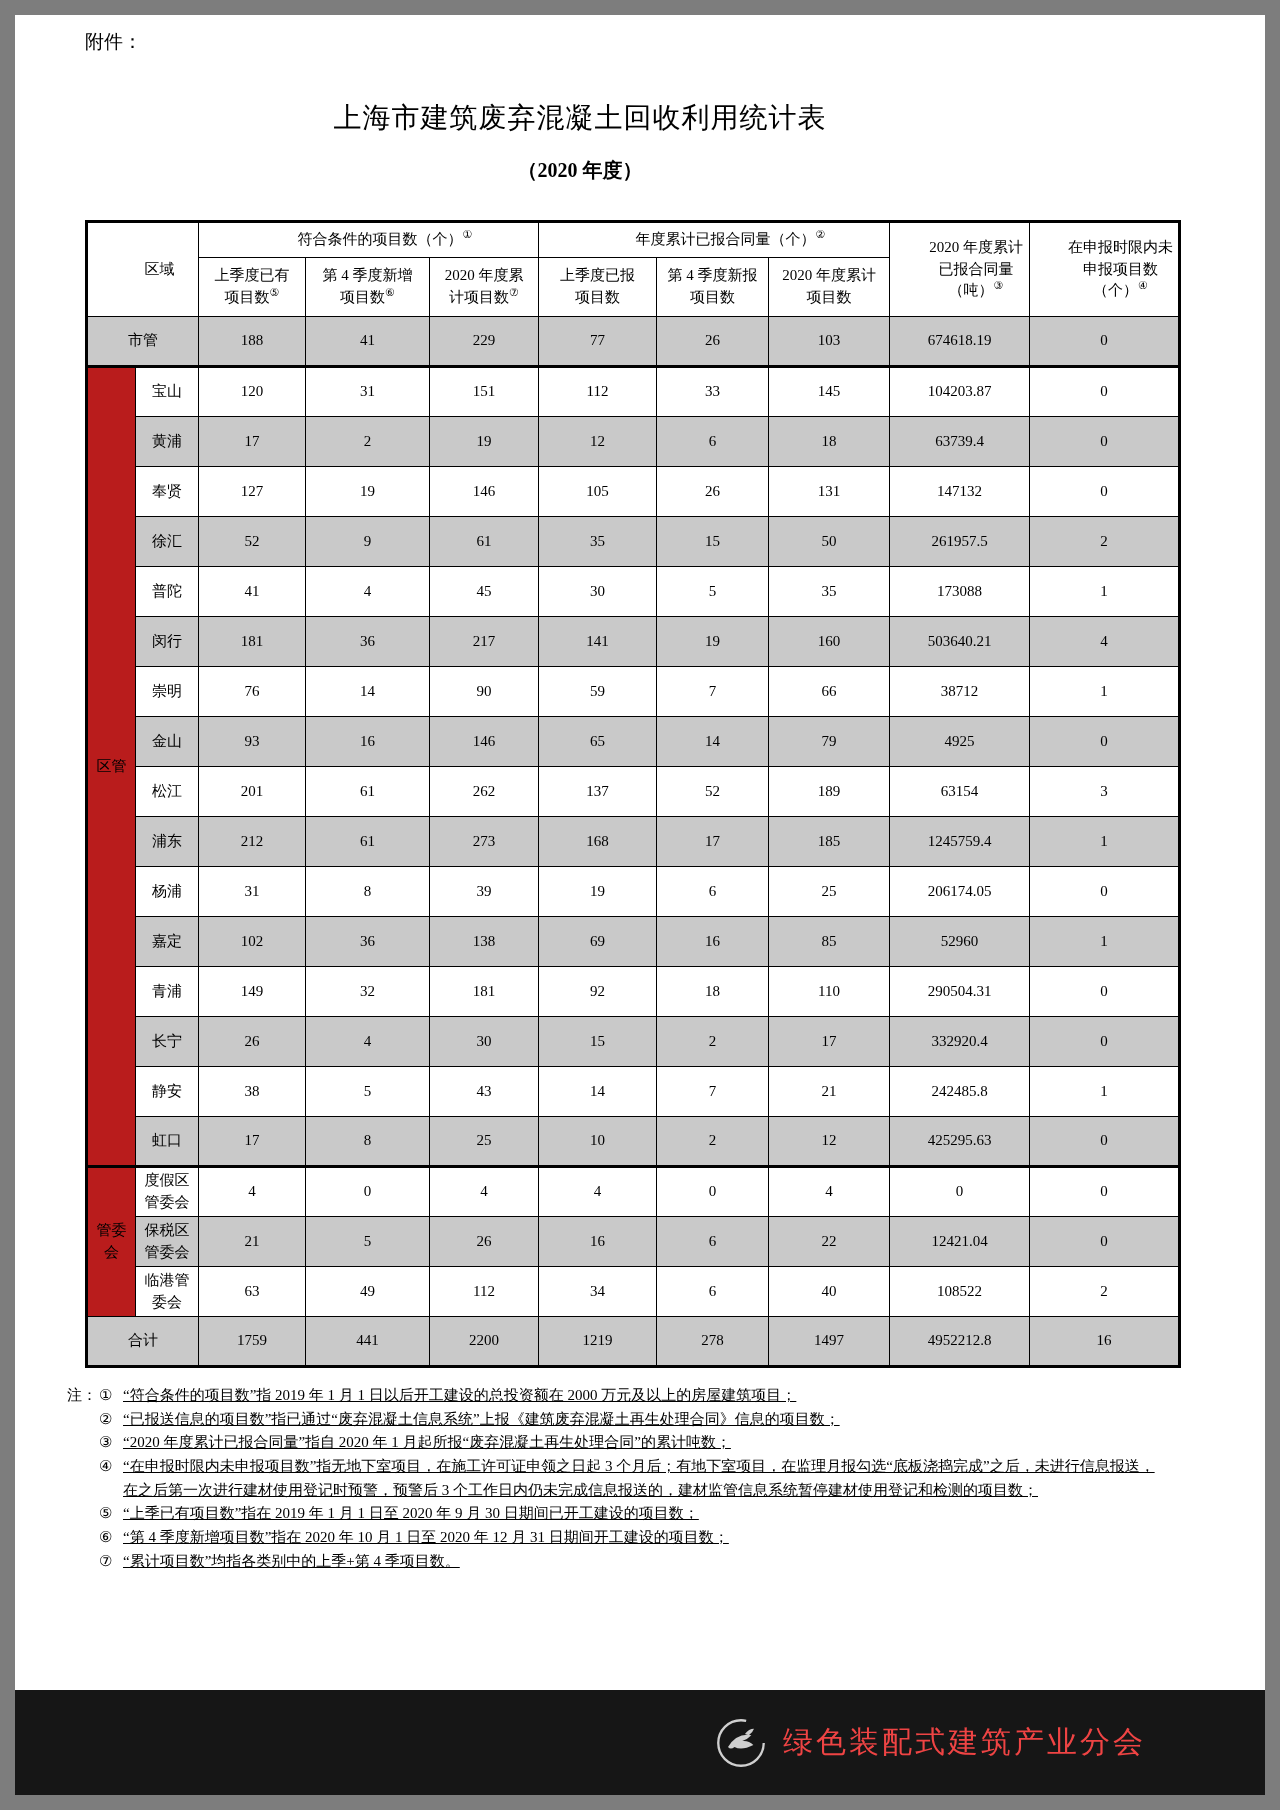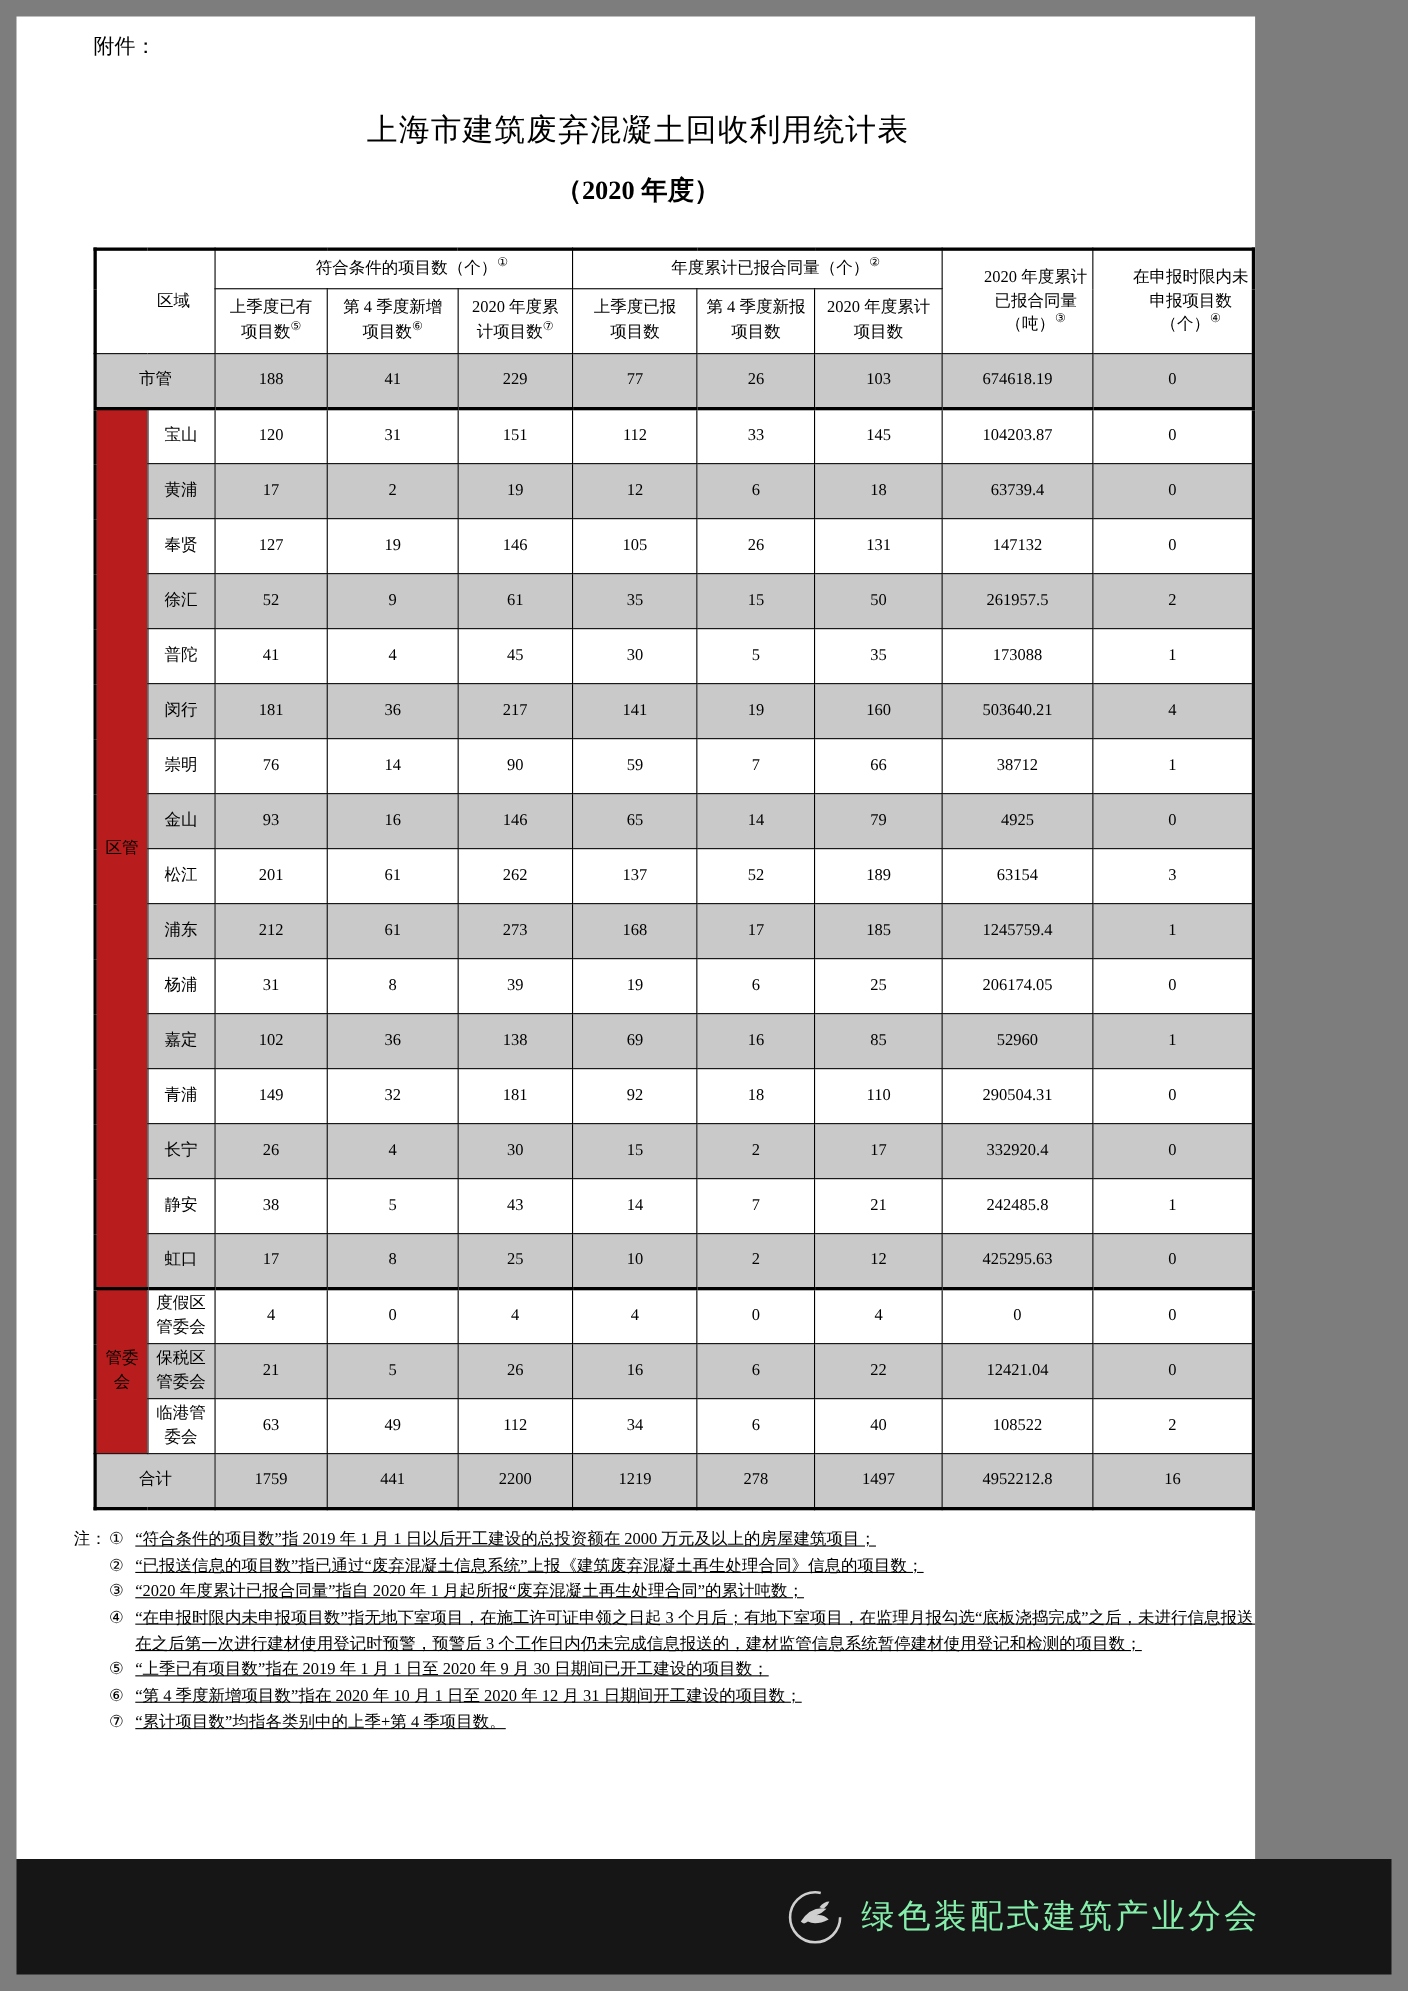--- a/index.html
+++ b/index.html
@@ -5,38 +5,38 @@
   html,body{margin:0;padding:0;}
   body{
     width:1280px;height:1810px;
     background:#7d7d7d;
     font-family:"Liberation Serif","DejaVu Serif",serif;
     color:#000;
     position:relative;
   }
   .page{
     position:absolute;left:15px;top:15px;
-    width:1126px;height:1675px;
+    width:1250px;height:1675px;
     background:#ffffff;
     overflow:hidden;
   }
   .attachment{
     margin:14px 0 0 70px;
     font-size:19px;
   }
   .title-wrap{width:1130px;text-align:center;}
   .doc-title{
     margin:44px 0 0 0;
     font-size:28px;
     font-weight:normal;
     letter-spacing:1px;
   }
   .doc-subtitle{
     margin-top:20px;
-    font-size:24px;
+    font-size:20px;
     font-weight:bold;
   }
   table.stats{
     border-collapse:collapse;
     margin:36px 0 0 70px;
     table-layout:fixed;
     border:3px solid #000;
     font-size:15px;
   }
   table.stats th, table.stats td{
@@ -74,21 +74,21 @@
     position:absolute;left:15px;top:1690px;
     width:1250px;height:105px;
     background:#161616;
   }
   .brand-group{
     position:absolute;left:700px;top:50%;
     transform:translateY(-50%);
     display:flex;align-items:center;gap:16px;
   }
   .brand-text{
-    color:#86efac;
+    color:#ef4444;
     font-size:30px;
     letter-spacing:3px;
     white-space:nowrap;
   }
   .dove{width:52px;height:52px;}
 </style>
 </head>
 <body>
 
 <div class="page">

